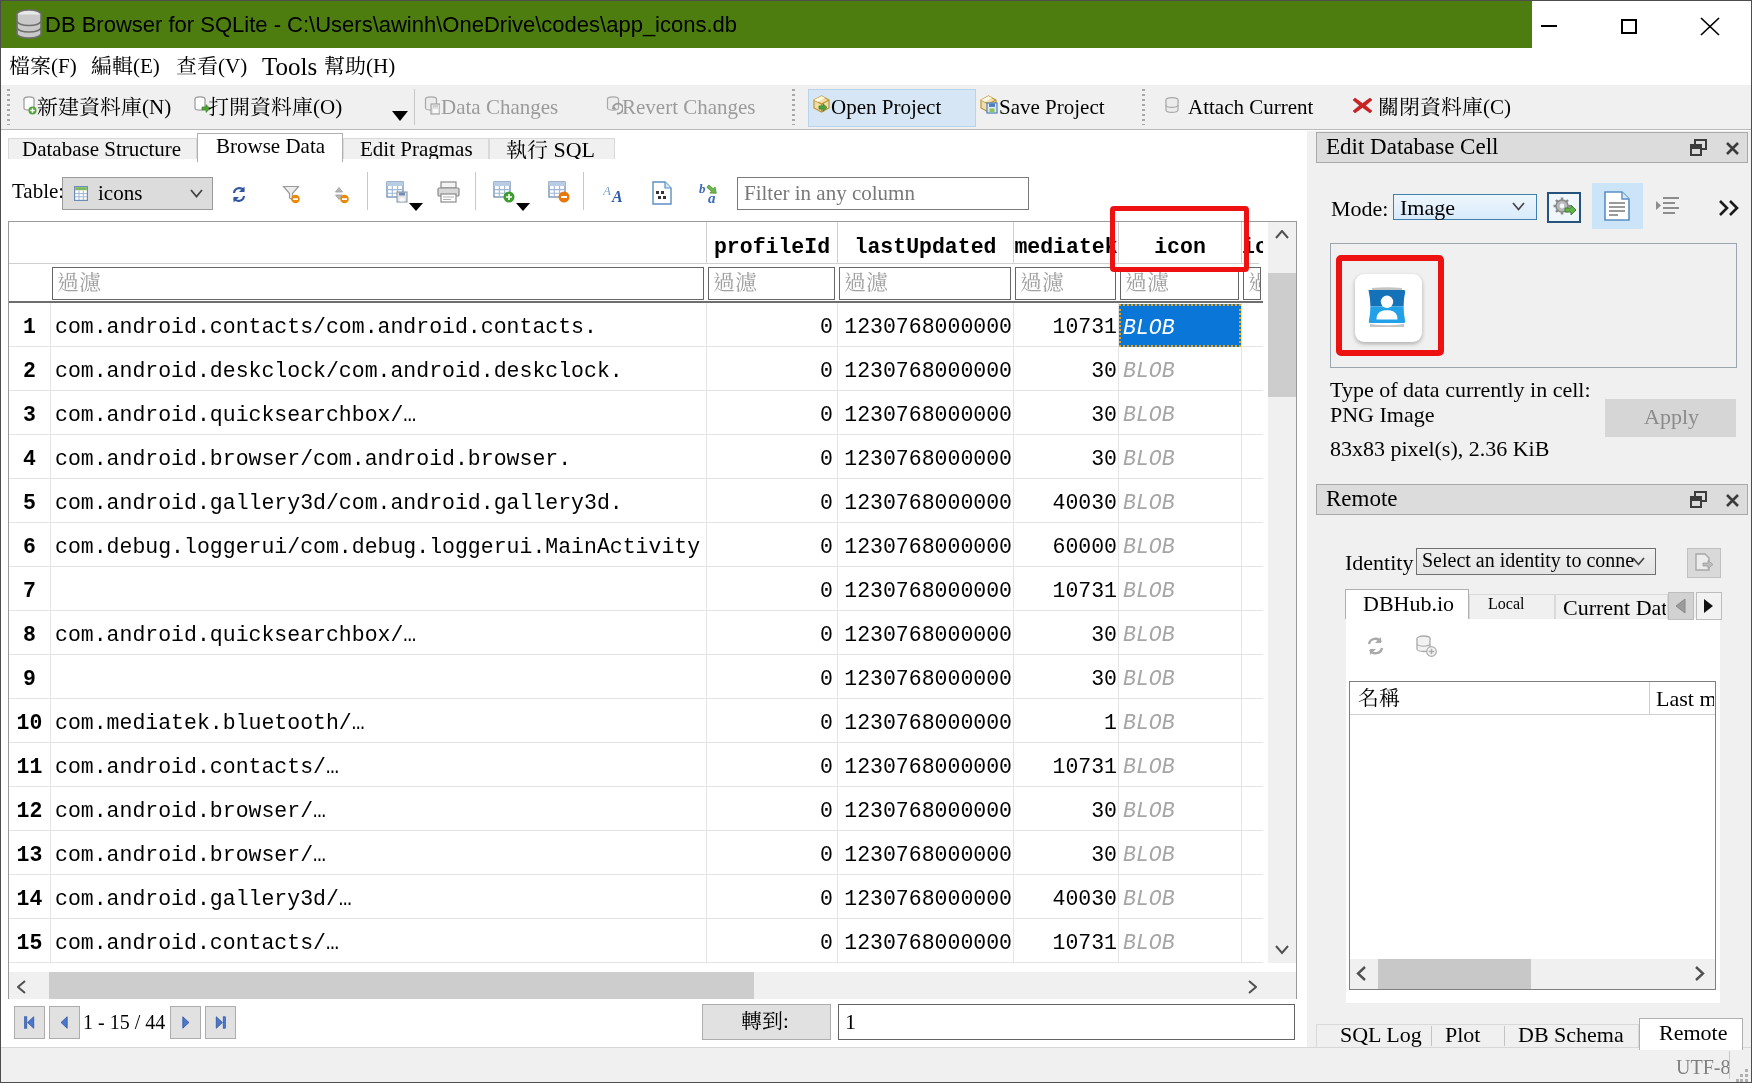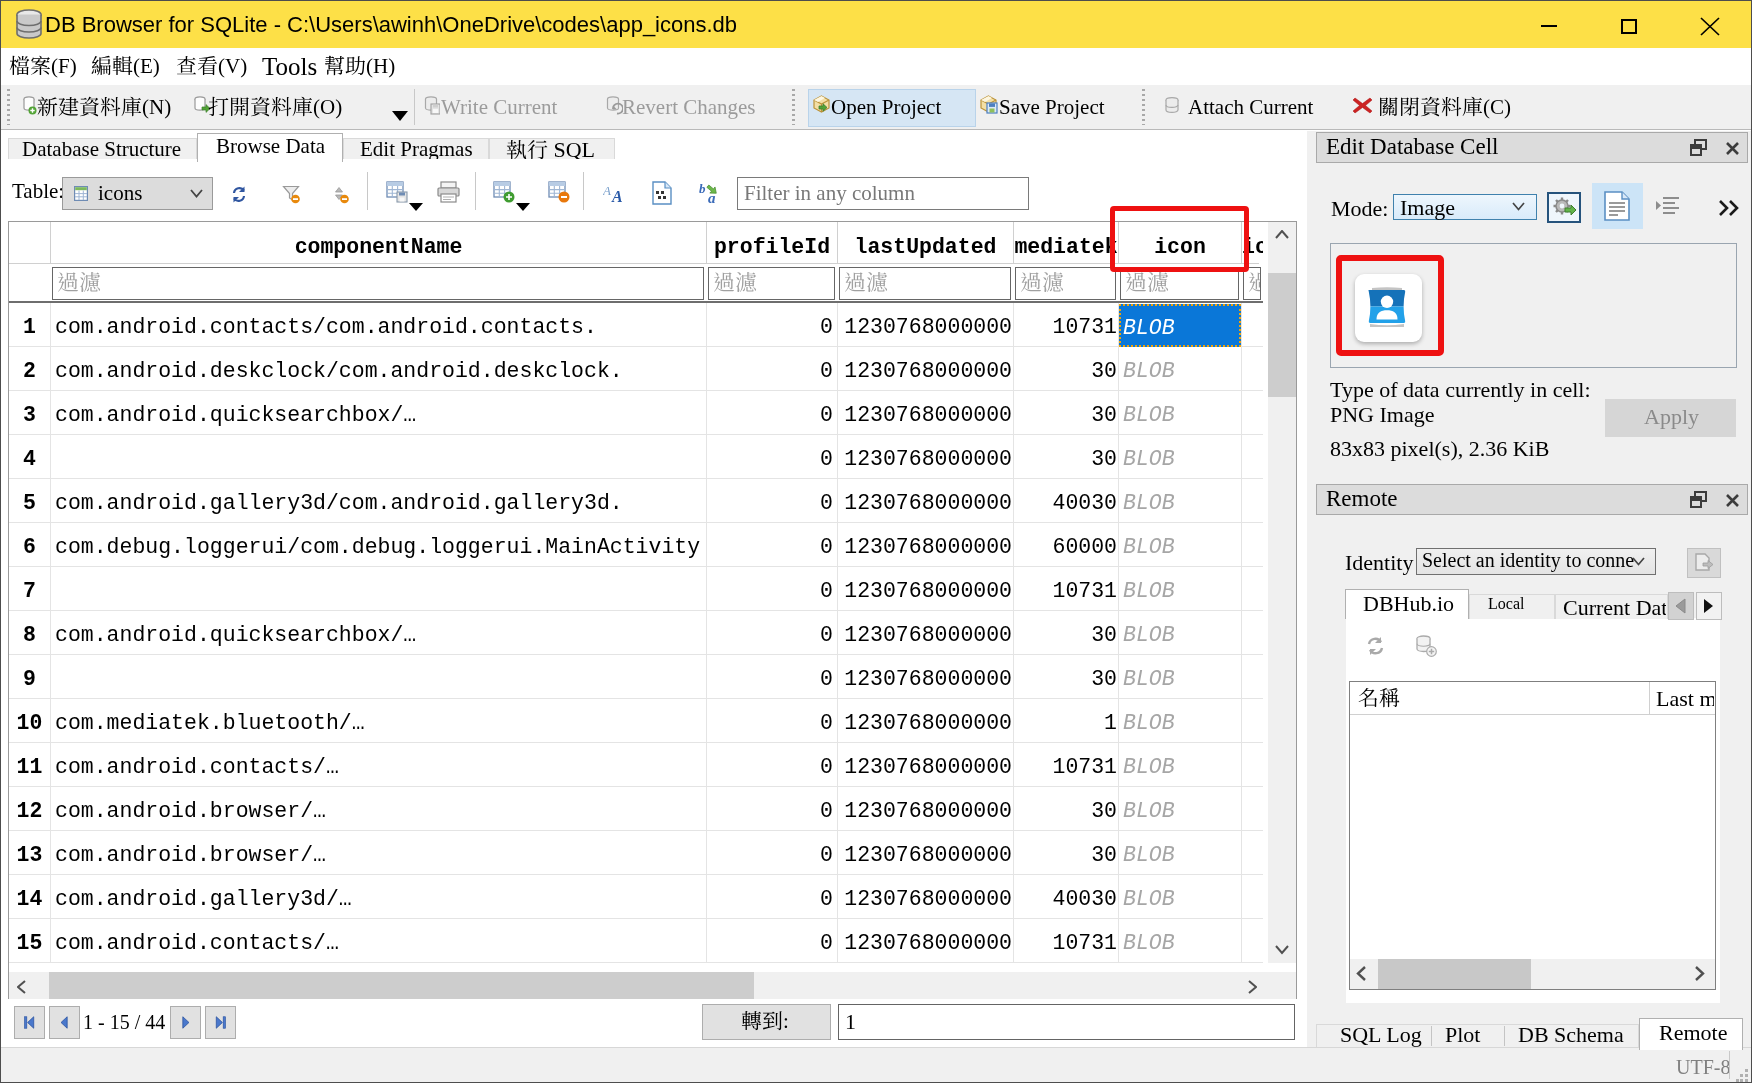--- a/index.html
+++ b/index.html
@@ -37,21 +37,21 @@
 <path id="kg20" d="M770.1503295898438 433.36993408203125Q765.1503295898438 426.36993408203125 751.0453186035156 423.36993408203125Q736.9403076171875 420.36993408203125 714.7302856445312 432.5799560546875L742.3603515625 437.94989013671875Q720.1503295898438 414.21002197265625 684.4152526855469 383.2052307128906Q648.68017578125 352.200439453125 606.9450988769531 322.3006591796875Q565.2100219726562 292.40087890625 525 269.71112060546875L523.2100219726562 280.71112060546875H546.1503295898438Q543.1503295898438 260.19085693359375 535.2302856445312 249.32571411132812Q527.3102416992188 238.4605712890625 518.68017578125 235.83050537109375L494.31982421875 291.921142578125Q494.31982421875 291.921142578125 501.6348571777344 293.63116455078125Q508.94989013671875 295.3411865234375 513.3699340820312 297.3411865234375Q548.7398681640625 316.87103271484375 586.1098022460938 351.11090087890625Q623.479736328125 385.35076904296875 655.4546813964844 421.3006591796875Q687.4296264648438 457.25054931640625 704.799560546875 481.6204833984375ZM676.7302856445312 488.520263671875Q672.7302856445312 481.520263671875 658.7302856445312 477.020263671875Q644.7302856445312 472.520263671875 621.3102416992188 484.1002197265625L649.1503295898438 488.89019775390625Q634.520263671875 473.1002197265625 611.8901977539062 452.8352966308594Q589.2601318359375 432.57037353515625 563.7350769042969 413.41046142578125Q538.2100219726562 394.25054931640625 514 380.3006591796875L513.2100219726562 393.09063720703125H537.7302856445312Q533.9403076171875 371.7803955078125 525.6252746582031 360.6252746582031Q517.3102416992188 349.47015380859375 509.47015380859375 346.05010986328125L484.52984619140625 403.51068115234375Q484.52984619140625 403.51068115234375 490.7398681640625 405.1156921386719Q496.94989013671875 406.720703125 501.159912109375 407.93072509765625Q521.31982421875 419.51068115234375 541.979736328125 442.8006591796875Q562.6396484375 466.09063720703125 580.299560546875 490.9856262207031Q597.95947265625 515.880615234375 607.119384765625 531.880615234375ZM506.5799560546875 288.76123046875Q528.3699340820312 290.3411865234375 566.0549011230469 293.421142578125Q603.7398681640625 296.5010986328125 650.31982421875 301.37103271484375Q696.8997802734375 306.240966796875 745.2697143554688 311.61090087890625L747.0596923828125 293.240966796875Q723.8997802734375 288.61090087890625 686.9498901367188 280.3758239746094Q650 272.1407470703125 606.4450988769531 263.4856262207031Q562.8901977539062 254.83050537109375 519.520263671875 247.57037353515625ZM496.31982421875 399.35076904296875Q522.31982421875 399.1407470703125 569.9749450683594 401.1156921386719Q617.6300659179688 403.09063720703125 665.8901977539062 406.4605712890625L666.68017578125 388.880615234375Q652.8901977539062 386.25054931640625 627.2851867675781 380.7254943847656Q601.68017578125 375.200439453125 571.4701538085938 369.7553405761719Q541.2601318359375 364.31024169921875 512.6300659179688 360.2601318359375ZM697.5799560546875 360.880615234375Q735.6300659179688 340.880615234375 754.9200439453125 319.5655822753906Q774.2100219726562 298.25054931640625 778.7649230957031 279.9355163574219Q783.31982421875 261.6204833984375 778.0596923828125 249.1204833984375Q772.799560546875 236.6204833984375 761.9344177246094 234.04052734375Q751.0692749023438 231.4605712890625 738.2291870117188 242.720703125Q735.0692749023438 269.720703125 718.7745056152344 301.51068115234375Q702.479736328125 333.3006591796875 684.7899780273438 354.3006591796875ZM784.4200439453125 218.51068115234375Q783.4200439453125 208.1407470703125 775.4450988769531 201.35076904296875Q767.4701538085938 194.560791015625 748.3102416992188 192.35076904296875V65.25054931640625Q748.3102416992188 61.04052734375 734.5799560546875 54.225494384765625Q720.8496704101562 47.41046142578125 706.119384765625 47.41046142578125H695.6492309570312V227.93072509765625ZM726.0596923828125 128.840087890625V99.2601318359375H556.3603515625V128.840087890625ZM435.89019775390625 124.31024169921875V94.73028564453125H277.51068115234375V124.31024169921875ZM618.9808349609375 229.41046142578125Q617.9808349609375 218.6204833984375 609.5858459472656 211.51547241210938Q601.1908569335938 204.41046142578125 581.1908569335938 202.200439453125V-29.52984619140625Q581.1908569335938 -34.7398681640625 567.04052734375 -41.659912109375Q552.8901977539062 -48.5799560546875 537.31982421875 -48.5799560546875H526.6396484375V239.04052734375ZM497.3006591796875 230.7803955078125Q496.3006591796875 221.57037353515625 489.3006591796875 215.07037353515625Q482.3006591796875 208.57037353515625 464.51068115234375 206.57037353515625V143.83050537109375Q464.3006591796875 115.41046142578125 454.6956481933594 86.38540649414062Q445.09063720703125 57.3603515625 419.9856262207031 31.020263671875Q394.880615234375 4.68017578125 348.67059326171875 -17.94989013671875Q302.4605712890625 -40.5799560546875 229.04052734375 -57L218.67059326171875 -42.05010986328125Q297.89019775390625 -19.5799560546875 339.1849670410156 10.285186767578125Q380.479736328125 40.15032958984375 395.5346374511719 74.99041748046875Q410.58953857421875 109.83050537109375 410.58953857421875 145.04052734375V240.41046142578125ZM336.87103271484375 224.3603515625Q335.87103271484375 214.3603515625 327.6860656738281 207.96536254882812Q319.5010986328125 201.57037353515625 302.5010986328125 198.57037353515625V158.7803955078125H250.4200439453125V217.99041748046875V234.99041748046875ZM290.9808349609375 192.15032958984375 302.5010986328125 184.68017578125V95.520263671875H312.0810546875L285.40087890625 62.159912109375L212.63006591796875 109.89019775390625Q220.840087890625 116.73028564453125 236.05010986328125 124.46536254882812Q251.2601318359375 132.200439453125 263.47015380859375 135.41046142578125L250.4200439453125 99.41046142578125V192.15032958984375ZM506.8997802734375 441.84967041015625Q502.10980224609375 434.84967041015625 488.0047912597656 431.4546813964844Q473.8997802734375 428.0596923828125 451.68975830078125 441.0596923828125L480.10980224609375 446.42962646484375Q456.52984619140625 420.68975830078125 418.5549011230469 387.9749450683594Q380.5799560546875 355.2601318359375 336.5250549316406 323.3603515625Q292.47015380859375 291.4605712890625 249.73028564453125 267.35076904296875L248.73028564453125 278.560791015625H271.67059326171875Q268.880615234375 258.83050537109375 260.4605712890625 247.96536254882812Q252.04052734375 237.1002197265625 243.41046142578125 233.68017578125L220.05010986328125 289.77081298828125Q220.05010986328125 289.77081298828125 227.36514282226562 291.77081298828125Q234.68017578125 293.77081298828125 238.89019775390625 295.19085693359375Q275.78997802734375 316.720703125 315.5847473144531 352.5655822753906Q355.3795166015625 388.41046142578125 389.48931884765625 426.07037353515625Q423.59912109375 463.73028564453125 442.12896728515625 489.89019775390625ZM415.67059326171875 497.05010986328125Q411.67059326171875 489.840087890625 397.7756042480469 485.4450988769531Q383.880615234375 481.05010986328125 360.4605712890625 492.63006591796875L388.09063720703125 498.21002197265625Q373.25054931640625 480.840087890625 350.200439453125 459.2851867675781Q327.15032958984375 437.73028564453125 301.2052307128906 417.3854064941406Q275.2601318359375 397.04052734375 250.63006591796875 381.51068115234375L249.63006591796875 393.51068115234375H273.3603515625Q270.57037353515625 372.99041748046875 262.2553405761719 361.4403076171875Q253.9403076171875 349.89019775390625 246.1002197265625 347.2601318359375L221.159912109375 403.93072509765625Q221.159912109375 403.93072509765625 227.36993408203125 405.93072509765625Q233.5799560546875 407.93072509765625 237.78997802734375 409.1407470703125Q258.36993408203125 422.3006591796875 279.5549011230469 446.880615234375Q300.7398681640625 471.4605712890625 318.81982421875 497.54052734375Q336.8997802734375 523.6204833984375 346.26971435546875 540.4104614257812ZM235.89019775390625 285.03094482421875Q266.47015380859375 286.61090087890625 328.63006591796875 292.77081298828125Q390.78997802734375 298.93072509765625 458.31982421875 306.09063720703125L460.10980224609375 287.720703125Q438.36993408203125 283.3006591796875 404.0250549316406 275.4605712890625Q369.68017578125 267.6204833984375 329.3352966308594 259.1753845214844Q288.99041748046875 250.73028564453125 248.83050537109375 243.47015380859375ZM234.5799560546875 400.35076904296875Q260.5799560546875 400.1407470703125 308.5 402.51068115234375Q356.4200439453125 404.880615234375 404.840087890625 408.25054931640625L406.4200439453125 389.880615234375Q392.840087890625 387.4605712890625 366.6551208496094 381.83050537109375Q340.47015380859375 376.200439453125 310.18017578125 370.7553405761719Q279.89019775390625 365.31024169921875 250.89019775390625 361.2601318359375ZM411 362.67059326171875Q448.68017578125 343.67059326171875 467.39019775390625 323.3555603027344Q486.1002197265625 303.04052734375 490.97015380859375 285.5154724121094Q495.840087890625 267.99041748046875 490.28997802734375 256.2803955078125Q484.7398681640625 244.57037353515625 473.8747253417969 241.7803955078125Q463.00958251953125 238.99041748046875 450.16949462890625 250.04052734375Q446.799560546875 275.67059326171875 430.76971435546875 306.17059326171875Q414.7398681640625 336.67059326171875 398.21002197265625 356.09063720703125ZM858.2100219726562 568.5703735351562V538.9904174804688H587.4200439453125V568.5703735351562ZM858.2100219726562 674.1002197265625V644.520263671875H587.4200439453125V674.1002197265625ZM416.5799560546875 568.3603515625V538.7803955078125H128.89019775390625V568.3603515625ZM416.5799560546875 674.1002197265625V644.520263671875H128.89019775390625V674.1002197265625ZM370.76861572265625 775.8901977539062 404.22918701171875 812.560791015625 478.520263671875 755.4200439453125Q474.520263671875 750.4200439453125 463.8352966308594 745.2100219726562Q453.15032958984375 740 439.9403076171875 738V525.9403076171875Q439.9403076171875 522.9403076171875 431.2350769042969 517.9152526855469Q422.52984619140625 512.8901977539062 410.9845275878906 508.97015380859375Q399.439208984375 505.05010986328125 389.12896728515625 505.05010986328125H379.9786376953125V775.8901977539062ZM816.9690551757812 775.8901977539062 849.6897583007812 816.8209228515625 932.9808349609375 754.2100219726562Q927.9808349609375 748.2100219726562 916.0058898925781 742.6050109863281Q904.0309448242188 737 889.0309448242188 734.7899780273438V26.240966796875Q889.0309448242188 0.41046142578125 882.3758239746094 -19.52984619140625Q875.720703125 -39.47015380859375 852.8603515625 -51.9403076171875Q830 -64.41046142578125 781.4893188476562 -69.04052734375Q779.279296875 -54.4200439453125 773.779296875 -42.084747314453125Q768.279296875 -29.74945068359375 756.8592529296875 -22.06927490234375Q743.8592529296875 -14.38909912109375 721.8843078613281 -7.733978271484375Q699.9093627929688 -1.078857421875 662.0692749023438 3.55120849609375V19.13116455078125Q662.0692749023438 19.13116455078125 679.9642639160156 17.736175537109375Q697.8592529296875 16.3411865234375 722.6492309570312 14.8411865234375Q747.439208984375 13.3411865234375 769.7291870117188 11.946197509765625Q792.0191650390625 10.55120849609375 800.2291870117188 10.55120849609375Q816.3890991210938 10.55120849609375 821.6790771484375 16.05120849609375Q826.9690551757812 21.55120849609375 826.9690551757812 33.921142578125V775.8901977539062ZM616.8710327148438 526.880615234375Q616.8710327148438 524.2505493164062 609.1658020019531 519.4904174804688Q601.4605712890625 514.7302856445312 589.9952087402344 510.89019775390625Q578.5298461914062 507.05010986328125 565.1694946289062 507.05010986328125H555.8592529296875V775.8901977539062V806.1407470703125L621.8710327148438 775.8901977539062H863V746.3102416992188H616.8710327148438ZM160.1812744140625 -52.52984619140625Q160.1812744140625 -56.5799560546875 153.97604370117188 -62.2601318359375Q147.77081298828125 -67.9403076171875 136.41046142578125 -72.49041748046875Q125.05010986328125 -77.04052734375 110.26971435546875 -77.04052734375H98.5394287109375V775.8901977539062V808.9808349609375L165.1812744140625 775.8901977539062H415.36993408203125V746.3102416992188H160.1812744140625Z"></path>
 <path id="kg21" d="M766.6683959960938 731.520263671875 802.5490112304688 770.8209228515625 881.68017578125 709.840087890625Q876.8901977539062 704.0501098632812 865.3102416992188 698.840087890625Q853.7302856445312 693.6300659179688 838.9403076171875 690.6300659179688V426.51068115234375Q838.9403076171875 423.3006591796875 829.9200439453125 418.2756042480469Q820.8997802734375 413.25054931640625 808.9344177246094 409.2254943847656Q796.9690551757812 405.200439453125 786.0287475585938 405.200439453125H776.6683959960938V731.520263671875ZM666.1908569335938 826.1503295898438Q664.40087890625 815.9403076171875 656.90087890625 808.8352966308594Q649.40087890625 801.7302856445312 629.9808349609375 798.7302856445312V61.601318359375Q629.9808349609375 57.39129638671875 622.5655822753906 51.76123046875Q615.1503295898438 46.13116455078125 603.5799560546875 42.396087646484375Q592.0095825195312 38.6610107421875 579.2291870117188 38.6610107421875H566.4487915039062V837.4104614257812ZM810.2196044921875 387.8614501953125Q810.2196044921875 387.8614501953125 818.2697143554688 381.5213623046875Q826.31982421875 375.1812744140625 838.7899780273438 364.921142578125Q851.2601318359375 354.6610107421875 864.8352966308594 342.90087890625Q878.4104614257812 331.1407470703125 889.6705932617188 320.09063720703125Q885.6705932617188 304.09063720703125 864.04052734375 304.09063720703125H374.31024169921875L366.31024169921875 333.67059326171875H767.759033203125ZM859.8688354492188 257.12158203125Q859.8688354492188 257.12158203125 868.6289672851562 250.281494140625Q877.3890991210938 243.44140625 890.779296875 232.57626342773438Q904.1694946289062 221.71112060546875 919.1647033691406 209.34597778320312Q934.159912109375 196.9808349609375 946.6300659179688 184.93072509765625Q944.6300659179688 176.93072509765625 938.2100219726562 172.93072509765625Q931.7899780273438 168.93072509765625 920.7899780273438 168.93072509765625H320.4605712890625L312.4605712890625 198.51068115234375H812.5681762695312ZM899.6300659179688 655.9712524414062Q899.6300659179688 655.9712524414062 912.4701538085938 644.5010986328125Q925.3102416992188 633.0309448242188 942.7553405761719 617.1407470703125Q960.200439453125 601.2505493164062 973.6204833984375 586.200439453125Q969.6204833984375 570.200439453125 947.4104614257812 570.200439453125H305.04052734375L297.04052734375 599.7803955078125H858.8997802734375ZM804.59912109375 466.04052734375V436.4605712890625H388.2601318359375L379.2601318359375 466.04052734375ZM805.439208984375 731.520263671875V701.9403076171875H388.26971435546875L379.26971435546875 731.520263671875ZM296.45098876953125 717.4296264648438Q284.87103271484375 691.0596923828125 266.79107666015625 654.0596923828125Q248.71112060546875 617.0596923828125 227.63116455078125 575.8496704101562Q206.55120849609375 534.6396484375 186.57626342773438 495.7446594238281Q166.601318359375 456.84967041015625 150.44140625 428.479736328125H158.0213623046875L129.29107666015625 403.8592529296875L68.95947265625 453.31982421875Q77.58953857421875 459.36993408203125 92.92962646484375 465.71002197265625Q108.26971435546875 472.05010986328125 120.31982421875 473.68017578125L91.16949462890625 446.21002197265625Q106.95947265625 472.4200439453125 127.64443969726562 511.2350769042969Q148.32940673828125 550.0501098632812 169.40936279296875 593.2601318359375Q190.48931884765625 636.4701538085938 208.8592529296875 676.4701538085938Q227.22918701171875 716.4701538085938 238.38909912109375 745.4200439453125ZM226.96905517578125 745.4200439453125 264.2196044921875 783.4605712890625 340.67059326171875 715.4296264648438Q333.83050537109375 708.3795166015625 319.020263671875 704.7745056152344Q304.21002197265625 701.1694946289062 286.26971435546875 700.6945495605469Q268.32940673828125 700.2196044921875 249.80914306640625 701.8496704101562L239.1790771484375 745.4200439453125ZM87.58953857421875 354.67059326171875Q125.58953857421875 243.40087890625 178.92962646484375 175.5810546875Q232.26971435546875 107.76123046875 306.8448791503906 72.601318359375Q381.4200439453125 37.44140625 481.4403076171875 25.256439208984375Q581.4605712890625 13.07147216796875 711.240966796875 13.07147216796875Q733.1908569335938 13.07147216796875 764.9557800292969 13.07147216796875Q796.720703125 13.07147216796875 832.4856262207031 13.07147216796875Q868.2505493164062 13.07147216796875 902.0154724121094 13.57147216796875Q935.7803955078125 14.07147216796875 960.3603515625 14.07147216796875V0.7015380859375Q938.5298461914062 -2.76861572265625 927.5095825195312 -17.124176025390625Q916.4893188476562 -31.479736328125 914.4893188476562 -52.15032958984375Q890.95947265625 -52.15032958984375 851.1897583007812 -52.15032958984375Q811.4200439453125 -52.15032958984375 771.2553405761719 -52.15032958984375Q731.0906372070312 -52.15032958984375 705.1908569335938 -52.15032958984375Q571.7803955078125 -52.15032958984375 470.05010986328125 -36.73028564453125Q368.31982421875 -21.31024169921875 293.5596923828125 20.844879150390625Q218.799560546875 63 164.90457153320312 141.39019775390625Q111.00958251953125 219.7803955078125 72.26971435546875 346.720703125ZM262.59912109375 457.26971435546875 301.10980224609375 496.6204833984375 371.0810546875 433.799560546875Q362.29107666015625 422.16949462890625 333.29107666015625 420.5394287109375Q323.0810546875 346.90936279296875 303.95098876953125 275.98931884765625Q284.8209228515625 205.06927490234375 252.1407470703125 140.56927490234375Q219.4605712890625 76.06927490234375 167.4403076171875 21.094329833984375Q115.4200439453125 -33.880615234375 38.6396484375 -76.04052734375L29.26971435546875 -61.09063720703125Q114.42962646484375 0.119384765625 163.98452758789062 81.45947265625Q213.5394287109375 162.799560546875 238.1993408203125 258.92962646484375Q262.8592529296875 355.0596923828125 272.0191650390625 457.26971435546875ZM308.31982421875 457.26971435546875V427.68975830078125H110.9403076171875L125.73028564453125 457.26971435546875ZM265.05010986328125 745.4200439453125V715.840087890625H46.479736328125L37.479736328125 745.4200439453125Z"></path>
 <path id="kg22" d="M355.12158203125 166.520263671875Q355.12158203125 163.68017578125 347.31134033203125 158.52505493164062Q339.5010986328125 153.36993408203125 327.8257141113281 149.31982421875Q316.15032958984375 145.26971435546875 302.5799560546875 145.26971435546875H293.0596923828125V474.520263671875V505.40087890625L360.5416259765625 474.520263671875H793.840087890625V444.9403076171875H355.12158203125ZM753.759033203125 474.520263671875 788.479736328125 512.4509887695312 864.4509887695312 453.63006591796875Q860.4509887695312 448.63006591796875 849.9760437011719 443.5250549316406Q839.5010986328125 438.4200439453125 826.2910766601562 436.21002197265625V174.57037353515625Q826.2910766601562 171.3603515625 817.2708129882812 166.31024169921875Q808.2505493164062 161.2601318359375 796.0751647949219 156.9200439453125Q783.8997802734375 152.5799560546875 772.7494506835938 152.5799560546875H762.9690551757812V474.520263671875ZM787.3699340820312 352.4200439453125V322.840087890625H325.880615234375V352.4200439453125ZM787.31982421875 228.840087890625V199.2601318359375H326.880615234375V228.840087890625ZM876.4893188476562 153.880615234375Q876.4893188476562 153.880615234375 885.0394287109375 147.25054931640625Q893.5895385742188 140.6204833984375 906.6647033691406 129.96536254882812Q919.7398681640625 119.31024169921875 933.9200439453125 107.15512084960938Q948.1002197265625 95 960.3603515625 83.159912109375Q956.5703735351562 67.159912109375 934.7302856445312 67.159912109375H195.68017578125L186.89019775390625 96.7398681640625H830.0287475585938ZM827.9498901367188 638.0309448242188Q827.9498901367188 638.0309448242188 842.0250549316406 626.8758239746094Q856.1002197265625 615.720703125 875.9904174804688 599.6455383300781Q895.880615234375 583.5703735351562 911.3507690429688 568.3102416992188Q907.3507690429688 552.3102416992188 884.9307250976562 552.3102416992188H235.9403076171875L227.9403076171875 581.8901977539062H783.6993408203125ZM619.3912963867188 670.6300659179688Q618.3912963867188 661.840087890625 612.101318359375 655.7350769042969Q605.8113403320312 649.6300659179688 591.1812744140625 647.6300659179688V-54.5799560546875Q591.1812744140625 -59 583.5559997558594 -65.05010986328125Q575.9307250976562 -71.1002197265625 564.3603515625 -75.25534057617188Q552.7899780273438 -79.41046142578125 540.4296264648438 -79.41046142578125H527.6492309570312V680.8901977539062ZM459.32940673828125 838.6204833984375Q506.4200439453125 832.3507690429688 535.5703735351562 819.060791015625Q564.720703125 805.7708129882812 578.4557800292969 789.4056701660156Q592.1908569335938 773.04052734375 594.0357360839844 757.5453186035156Q595.880615234375 742.0501098632812 588.4653625488281 730.9749450683594Q581.0501098632812 719.8997802734375 567.2947692871094 716.6897583007812Q553.5394287109375 713.479736328125 536.9690551757812 722.7899780273438Q526.0191650390625 750.1002197265625 500.279296875 780.8603515625Q474.5394287109375 811.6204833984375 449.16949462890625 830.4605712890625ZM135.9189453125 735.6300659179688V758.880615234375L211.13116455078125 725.6300659179688H198.8209228515625V453.89019775390625Q198.8209228515625 390.68017578125 194.71591186523438 321.340087890625Q190.61090087890625 252 175.560791015625 181.26492309570312Q160.51068115234375 110.52984619140625 129.38540649414062 45.004791259765625Q98.2601318359375 -20.520263671875 43.6396484375 -75.73028564453125L29.10980224609375 -65.7803955078125Q77.95947265625 9.479736328125 100.279296875 95.44989013671875Q122.59912109375 181.4200439453125 129.259033203125 272.3651428222656Q135.9189453125 363.31024169921875 135.9189453125 453.1002197265625V725.6300659179688ZM865.4296264648438 786.8209228515625Q865.4296264648438 786.8209228515625 874.2697143554688 779.5858459472656Q883.1098022460938 772.3507690429688 896.9749450683594 761.0906372070312Q910.840087890625 749.8305053710938 925.8102416992188 736.9653625488281Q940.7803955078125 724.1002197265625 952.8305053710938 712.0501098632812Q948.8305053710938 696.0501098632812 927.200439453125 696.0501098632812H174.47015380859375V725.6300659179688H816.59912109375Z"></path>
 <path id="kg23" d="M368.67059326171875 681.6204833984375Q364.880615234375 672.200439453125 350.59063720703125 667.1753845214844Q336.3006591796875 662.1503295898438 311.4605712890625 671.1002197265625L340.35076904296875 678.520263671875Q316.67059326171875 647.1002197265625 278.9653625488281 608.6503295898438Q241.2601318359375 570.200439453125 198.18496704101562 533.3006591796875Q155.10980224609375 496.40087890625 114.8997802734375 469.71112060546875L114.10980224609375 481.5010986328125H153.04052734375Q150.04052734375 448.6204833984375 139.7803955078125 428.8150329589844Q129.520263671875 409.00958251953125 116.78997802734375 402.95947265625L75.119384765625 493.3411865234375Q75.119384765625 493.3411865234375 85.56448364257812 495.26123046875Q96.00958251953125 497.1812744140625 100.6396484375 499.601318359375Q124.74945068359375 516.921142578125 150.06927490234375 545.0559997558594Q175.38909912109375 573.1908569335938 199.20892333984375 605.3507690429688Q223.02874755859375 637.5106811523438 242.34857177734375 667.880615234375Q261.66839599609375 698.2505493164062 273.1982421875 720.8305053710938ZM100.0596923828125 484.39129638671875Q137.42962646484375 485.97125244140625 203.19454956054688 490.3411865234375Q268.95947265625 494.71112060546875 352.8043518066406 501.87103271484375Q436.64923095703125 509.03094482421875 526.9690551757812 516.40087890625L528.759033203125 499.6610107421875Q457.58953857421875 485.560791015625 349.659912109375 463.7803955078125Q241.73028564453125 442 117.57037353515625 421.3795166015625ZM946.9307250976562 808.6705932617188Q945.1407470703125 798.4605712890625 936.7457580566406 791.3555603027344Q928.3507690429688 784.2505493164062 910.1407470703125 782.04052734375V16.3411865234375Q910.1407470703125 -9.90936279296875 903.7756042480469 -29.874725341796875Q897.4104614257812 -49.840087890625 875.8150329589844 -62.520263671875Q854.2196044921875 -75.200439453125 808.23876953125 -79.83050537109375Q806.0287475585938 -64.21002197265625 801.3187255859375 -52.0596923828125Q796.6087036132812 -39.90936279296875 785.9786376953125 -31.0191650390625Q775.3485717773438 -22.9189453125 755.2435607910156 -16.553802490234375Q735.1385498046875 -10.18865966796875 702.8283081054688 -6.34857177734375V9.0213623046875Q702.8283081054688 9.0213623046875 718.3533630371094 8.0213623046875Q733.87841796875 7.0213623046875 755.6134948730469 5.126373291015625Q777.3485717773438 3.23138427734375 796.5836486816406 2.23138427734375Q815.8187255859375 1.23138427734375 823.23876953125 1.23138427734375Q836.8187255859375 1.23138427734375 841.7137145996094 6.126373291015625Q846.6087036132812 11.0213623046875 846.6087036132812 23.1812744140625V819.9307250976562ZM758.3102416992188 731.3507690429688Q756.520263671875 721.3507690429688 748.6252746582031 714.2457580566406Q740.7302856445312 707.1407470703125 721.520263671875 704.9307250976562V156.15032958984375Q721.520263671875 151.9403076171875 714.1050109863281 146.6002197265625Q706.6897583007812 141.2601318359375 695.3294067382812 137.52505493164062Q683.9690551757812 133.78997802734375 671.6087036132812 133.78997802734375H659.4583740234375V742.40087890625ZM41.8997802734375 28.0618896484375Q78.479736328125 32.641845703125 137.5596923828125 42.196746826171875Q196.6396484375 51.75164794921875 271.6145935058594 65.38650512695312Q346.58953857421875 79.0213623046875 432.45947265625 95.05120849609375Q518.3294067382812 111.0810546875 608.0692749023438 127.8209228515625L611.6492309570312 111.29107666015625Q523.31982421875 82.19085693359375 399.4952087402344 45.145538330078125Q275.67059326171875 8.1002197265625 106.51068115234375 -37.520263671875Q99.4605712890625 -55.9403076171875 82.6204833984375 -60.9403076171875ZM399.6993408203125 643.6204833984375Q459.52984619140625 617.720703125 496.5250549316406 588.220703125Q533.520263671875 558.720703125 551.8102416992188 530.0655822753906Q570.1002197265625 501.41046142578125 573.7100219726562 477.4403076171875Q577.31982421875 453.47015380859375 570.2745056152344 437.9200439453125Q563.2291870117188 422.36993408203125 549.2638244628906 419.3949890136719Q535.2984619140625 416.4200439453125 517.9381103515625 429.57037353515625Q512.9882202148438 464.41046142578125 492.4034729003906 502.5154724121094Q471.8187255859375 540.6204833984375 443.9440002441406 575.6204833984375Q416.06927490234375 610.6204833984375 388.32940673828125 635.2505493164062ZM382.25054931640625 424.3603515625Q380.4605712890625 413.57037353515625 372.4856262207031 406.6753845214844Q364.51068115234375 399.7803955078125 345.51068115234375 397.57037353515625V57.0810546875L281.34857177734375 42.67059326171875V434.200439453125ZM494.9189453125 351.3411865234375Q494.9189453125 351.3411865234375 503.3640441894531 344.3960876464844Q511.80914306640625 337.45098876953125 525.1742858886719 326.4808349609375Q538.5394287109375 315.51068115234375 552.9045715332031 303.04052734375Q567.2697143554688 290.57037353515625 578.5298461914062 278.520263671875Q575.31982421875 262.520263671875 552.8997802734375 262.520263671875H77.32940673828125L69.32940673828125 292.1002197265625H448.87841796875ZM525.4583740234375 806.601318359375Q525.4583740234375 806.601318359375 534.0084838867188 799.6562194824219Q542.55859375 792.7111206054688 556.0287475585938 781.8459777832031Q569.4989013671875 770.9808349609375 584.0740661621094 758.5106811523438Q598.6492309570312 746.04052734375 610.9093627929688 733.9904174804688Q607.6993408203125 717.9904174804688 584.279296875 717.9904174804688H57.10980224609375L49.10980224609375 747.5703735351562H478.997802734375Z"></path>
 <path id="kg24" d="M447.9403076171875 579.1002197265625H886.439208984375V550.3102416992188H456.9403076171875ZM615.1886596679688 825.4605712890625 716.6109008789062 814.200439453125Q715.6109008789062 803.7803955078125 707.40087890625 796.3854064941406Q699.1908569335938 788.9904174804688 681.9808349609375 785.9904174804688Q680.7708129882812 676.3699340820312 677.4808349609375 575.1396484375Q674.1908569335938 473.90936279296875 658.8758239746094 381.2542419433594Q643.560791015625 288.59912109375 607.4056701660156 206.20413208007812Q571.2505493164062 123.80914306640625 504.1252746582031 52.754241943359375Q437 -18.3006591796875 328.58953857421875 -77.04052734375L314.84967041015625 -59.880615234375Q409.95947265625 2.3795166015625 467.98931884765625 75.40457153320312Q526.0191650390625 148.42962646484375 556.8640441894531 232.34967041015625Q587.7089233398438 316.26971435546875 599.8688354492188 410.10980224609375Q612.0287475585938 503.94989013671875 613.6087036132812 607.7350769042969Q615.1886596679688 711.520263671875 615.1886596679688 825.4605712890625ZM117.64923095703125 757.0501098632812V790.40087890625L191.0810546875 757.0501098632812H179.45098876953125V85.720703125Q179.45098876953125 81.3006591796875 165.09063720703125 72.41046142578125Q150.73028564453125 63.520263671875 127.2196044921875 63.520263671875H117.64923095703125ZM356.96905517578125 757.0501098632812H346.96905517578125L383.8997802734375 796.9808349609375L461.40087890625 735.3699340820312Q457.40087890625 729.3699340820312 445.8209228515625 723.7649230957031Q434.240966796875 718.159912109375 419.03094482421875 715.159912109375V147.03094482421875L356.96905517578125 132.09063720703125ZM139.9403076171875 757.0501098632812H390.8997802734375V727.4701538085938H139.9403076171875ZM139.9403076171875 554.68017578125H390.8997802734375V525.1002197265625H139.9403076171875ZM139.9403076171875 348.73028564453125H390.8997802734375V319.15032958984375H139.9403076171875ZM855.1385498046875 579.1002197265625H843.9285278320312L882.7494506835938 621.8710327148438L958.6705932617188 558.159912109375Q953.4605712890625 551.9498901367188 943.3555603027344 548.1348571777344Q933.2505493164062 544.31982421875 917.04052734375 542.1098022460938Q913.8305053710938 423.1790771484375 907.9355163574219 326.62896728515625Q902.04052734375 230.078857421875 892.6455383300781 157.46905517578125Q883.2505493164062 84.8592529296875 869.9355163574219 38.16949462890625Q856.6204833984375 -8.520263671875 838.5703735351562 -28.73028564453125Q818.4701538085938 -51.7803955078125 789.3949890136719 -62.595428466796875Q760.31982421875 -73.41046142578125 726.5394287109375 -73.200439453125Q727.3294067382812 -57.5799560546875 723.8294067382812 -44.744659423828125Q720.3294067382812 -31.90936279296875 709.3294067382812 -24.439208984375Q697.3294067382812 -16.3389892578125 669.1145935058594 -8.78887939453125Q640.8997802734375 -1.23876953125 611.2697143554688 3.601318359375L612.0596923828125 21.921142578125Q634.2196044921875 20.13116455078125 662.5394287109375 17.05120849609375Q690.8592529296875 13.97125244140625 715.4941101074219 12.1812744140625Q740.1289672851562 10.39129638671875 751.1289672851562 10.39129638671875Q766.2888793945312 10.39129638671875 774.1838684082031 12.89129638671875Q782.078857421875 15.39129638671875 790.6588134765625 23.97125244140625Q809.4487915039062 41.55120849609375 821.9237365722656 114.87582397460938Q834.398681640625 188.200439453125 842.7686157226562 306.7851867675781Q851.1385498046875 425.36993408203125 855.1385498046875 579.1002197265625ZM27.3795166015625 87.76123046875Q57.799560546875 91.76123046875 107.45468139648438 100.65621948242188Q157.10980224609375 109.55120849609375 221.47494506835938 122.23617553710938Q285.840087890625 134.921142578125 358.7052307128906 149.81613159179688Q431.57037353515625 164.71112060546875 507.41046142578125 180.5010986328125L510.7803955078125 164.76123046875Q435.560791015625 137.40087890625 330.4808349609375 101.17538452148438Q225.40087890625 64.94989013671875 85.83050537109375 22.0191650390625Q78.99041748046875 3.1790771484375 61.9403076171875 -1.8209228515625Z"></path>
 </defs>
   </svg>
 
 <div class="abs" style="left:0;top:0;width:1752px;height:1083px;border:1px solid #4d4d4d;z-index:99;pointer-events:none;"></div>
 
-<div class="abs" style="left:0;top:0;width:1752px;height:48px;background:#fde047;">
+<div class="abs" style="left:0;top:0;width:1532px;height:48px;background:#4d7c0f;">
   <svg class="abs" style="left:15px;top:9px;" width="28" height="31" viewBox="0 0 28 31">
     <ellipse cx="14" cy="5.5" rx="12" ry="4.5" fill="#e8e8e8" stroke="#6e6e6e" stroke-width="1.6"></ellipse>
     <path d="M2 5.5 v19 a12 4.5 0 0 0 24 0 v-19" fill="#c9c9c9" stroke="#6e6e6e" stroke-width="1.6"></path>
     <path d="M2 12 a12 4.5 0 0 0 24 0 M2 18.5 a12 4.5 0 0 0 24 0" fill="none" stroke="#6e6e6e" stroke-width="1.6"></path>
   </svg>
   <div class="abs sans" style="left:45px;top:12px;font-size:22px;color:#000;">DB Browser for SQLite - C:\Users\awinh\OneDrive\codes\app_icons.db</div>
   <div class="abs" style="left:1541px;top:25px;width:16px;height:2px;background:#000;"></div>
   <div class="abs" style="left:1621px;top:19px;width:16px;height:15px;border:2px solid #000;"></div>
   <svg class="abs" style="left:1700px;top:17px;" width="20" height="19" viewBox="0 0 20 19">
     <path d="M1 1 L19 18 M19 1 L1 18" stroke="#000" stroke-width="1.7" fill="none"></path>
@@ -143,21 +143,21 @@
   <svg class="abs" style="z-index:1;left:208px;top:11px;" width="136" height="24" viewBox="0 0 136 24">
       <use href="#kg7" fill="#000" transform="translate(0,18.48) scale(0.021,-0.021)"></use>
       <use href="#kg6" fill="#000" transform="translate(21,18.48) scale(0.021,-0.021)"></use>
       <use href="#kg11" fill="#000" transform="translate(42,18.48) scale(0.021,-0.021)"></use>
       <use href="#kg0" fill="#000" transform="translate(63,18.48) scale(0.021,-0.021)"></use>
       <use href="#kg22" fill="#000" transform="translate(84,18.48) scale(0.021,-0.021)"></use>
       <text x="105" y="18.48" font-size="21" fill="#000" font-family="Liberation Serif">(O)</text>
     </svg>
   <div class="abs" style="left:392px;top:26px;width:0;height:0;border:8px solid transparent;border-top:10px solid #000;"></div>
   <div class="abs" style="left:414px;top:4px;width:1px;height:36px;background:#c8c8c8;"></div>
-  <span class="abs gray" style="left:441px;top:10px;font-size:21px;">Write Current</span>
+  <span class="abs gray" style="left:441px;top:10px;font-size:21px;">Data Changes</span>
   <span class="abs gray" style="left:622px;top:10px;font-size:21px;">Revert Changes</span>
   <div class="abs" style="left:792px;top:4px;width:3px;height:36px;background-image:repeating-linear-gradient(#a8a8a8 0 2px,#f0f0f0 2px 5px);"></div>
   <div class="abs" style="left:808px;top:4px;width:168px;height:38px;background:#d6e6f4;border:1px solid #b9d3ea;"></div>
   <span class="abs" style="left:831px;top:10px;font-size:21px;">Open Project</span>
   <span class="abs" style="left:999px;top:10px;font-size:21px;">Save Project</span>
   <div class="abs" style="left:1142px;top:4px;width:3px;height:36px;background-image:repeating-linear-gradient(#a8a8a8 0 2px,#f0f0f0 2px 5px);"></div>
   <span class="abs" style="left:1188px;top:10px;font-size:21px;">Attach Current</span>
   <svg class="abs" style="z-index:1;left:1378px;top:11px;" width="134" height="24" viewBox="0 0 134 24">
       <use href="#kg20" fill="#000" transform="translate(0,18.48) scale(0.021,-0.021)"></use>
       <use href="#kg19" fill="#000" transform="translate(21,18.48) scale(0.021,-0.021)"></use>
@@ -263,21 +263,20 @@
   </svg>
   <svg class="abs" style="left:699px;top:23px;" width="24" height="22" viewBox="0 0 24 22">
     <text x="0" y="11" font-family="Liberation Serif" font-style="italic" font-weight="bold" font-size="13" fill="#3a6ab8">b</text>
     <text x="9" y="21" font-family="Liberation Serif" font-style="italic" font-weight="bold" font-size="15" fill="#3a6ab8">a</text>
     <path d="M8 6 L14 6 L14 3.5 L19 7.5 L14 11.5 L14 9 L8 9 Z" fill="#6cb84a" stroke="#4a8c32" stroke-width="0.7" transform="rotate(40 13 7)"></path>
   </svg>
 </div>
 
 <div class="abs" id="grid" style="left:8px;top:221px;width:1289px;height:778px;border:1px solid #9a9a9a;background:#fff;">
 <div class="abs" style="left:0;top:0;width:1250px;height:42px;background:#fff;border-bottom:1px solid #d0d0d0;"></div>
-<div class="abs mono" style="left:41px;top:0;width:656px;height:42px;border-left:1px solid #d0d0d0;font-weight:bold;font-size:21.5px;line-height:50px;text-align:center;overflow:hidden;white-space:nowrap;">componentName</div>
 <div class="abs mono" style="left:697px;top:0;width:131px;height:42px;border-left:1px solid #d0d0d0;font-weight:bold;font-size:21.5px;line-height:50px;text-align:center;overflow:hidden;white-space:nowrap;">profileId</div>
 <div class="abs mono" style="left:828px;top:0;width:176px;height:42px;border-left:1px solid #d0d0d0;font-weight:bold;font-size:21.5px;line-height:50px;text-align:center;overflow:hidden;white-space:nowrap;">lastUpdated</div>
 <div class="abs mono" style="left:1004px;top:0;width:105px;height:42px;border-left:1px solid #d0d0d0;font-weight:bold;font-size:21.5px;line-height:50px;text-align:center;overflow:hidden;white-space:nowrap;">mediatek</div>
 <div class="abs mono" style="left:1109px;top:0;width:123px;height:42px;border-left:1px solid #d0d0d0;font-weight:bold;font-size:21.5px;line-height:50px;text-align:center;overflow:hidden;white-space:nowrap;">icon</div>
 <div class="abs mono" style="left:1232px;top:0;width:22px;height:42px;border-left:1px solid #d0d0d0;font-weight:bold;font-size:21.5px;line-height:50px;text-align:center;overflow:hidden;white-space:nowrap;">icu</div>
 <div class="abs" style="left:0;top:42px;width:1250px;height:39px;background:#fff;"></div>
 <div class="abs" style="left:43px;top:45px;width:652px;height:33px;border:1px solid #666;background:#fff;"></div>
 <div class="abs" style="left:48px;top:49px;overflow:hidden;width:646px;height:26px;">
       <svg class="abs" style="left:0px;top:0px;" width="46" height="25" viewBox="0 0 46 25">
         <use href="#kg15" fill="#a0a0a0" transform="translate(0,19.36) scale(0.022,-0.022)"></use>
@@ -361,20 +360,21 @@
 <div class="abs mono" style="left:1004px;top:169px;width:104px;height:44px;font-size:21.5px;line-height:49px;text-align:right;">30</div>
 <div class="abs mono" style="left:1114px;top:169px;font-size:21.5px;line-height:49px;font-style:italic;color:#a6a6a6;">BLOB</div>
 <div class="abs" style="left:0;top:213px;width:1254px;height:44px;border-bottom:1px solid #e4e4e4;"></div>
 <div class="abs mono" style="left:0;top:213px;width:41px;height:44px;font-weight:bold;font-size:21.5px;line-height:49px;text-align:center;">4</div>
 <div class="abs" style="left:41px;top:213px;width:1px;height:44px;background:#e4e4e4;"></div>
 <div class="abs" style="left:697px;top:213px;width:1px;height:44px;background:#e4e4e4;"></div>
 <div class="abs" style="left:828px;top:213px;width:1px;height:44px;background:#e4e4e4;"></div>
 <div class="abs" style="left:1004px;top:213px;width:1px;height:44px;background:#e4e4e4;"></div>
 <div class="abs" style="left:1109px;top:213px;width:1px;height:44px;background:#e4e4e4;"></div>
 <div class="abs" style="left:1232px;top:213px;width:1px;height:44px;background:#e4e4e4;"></div>
+<div class="abs mono" style="left:46px;top:213px;width:645px;height:44px;font-size:21.5px;line-height:49px;white-space:nowrap;overflow:hidden;">com.android.browser/com.android.browser.</div>
 <div class="abs mono" style="left:697px;top:213px;width:127px;height:44px;font-size:21.5px;line-height:49px;text-align:right;">0</div>
 <div class="abs mono" style="left:828px;top:213px;width:175px;height:44px;font-size:21.5px;line-height:49px;text-align:right;">1230768000000</div>
 <div class="abs mono" style="left:1004px;top:213px;width:104px;height:44px;font-size:21.5px;line-height:49px;text-align:right;">30</div>
 <div class="abs mono" style="left:1114px;top:213px;font-size:21.5px;line-height:49px;font-style:italic;color:#a6a6a6;">BLOB</div>
 <div class="abs" style="left:0;top:257px;width:1254px;height:44px;border-bottom:1px solid #e4e4e4;"></div>
 <div class="abs mono" style="left:0;top:257px;width:41px;height:44px;font-weight:bold;font-size:21.5px;line-height:49px;text-align:center;">5</div>
 <div class="abs" style="left:41px;top:257px;width:1px;height:44px;background:#e4e4e4;"></div>
 <div class="abs" style="left:697px;top:257px;width:1px;height:44px;background:#e4e4e4;"></div>
 <div class="abs" style="left:828px;top:257px;width:1px;height:44px;background:#e4e4e4;"></div>
 <div class="abs" style="left:1004px;top:257px;width:1px;height:44px;background:#e4e4e4;"></div>

